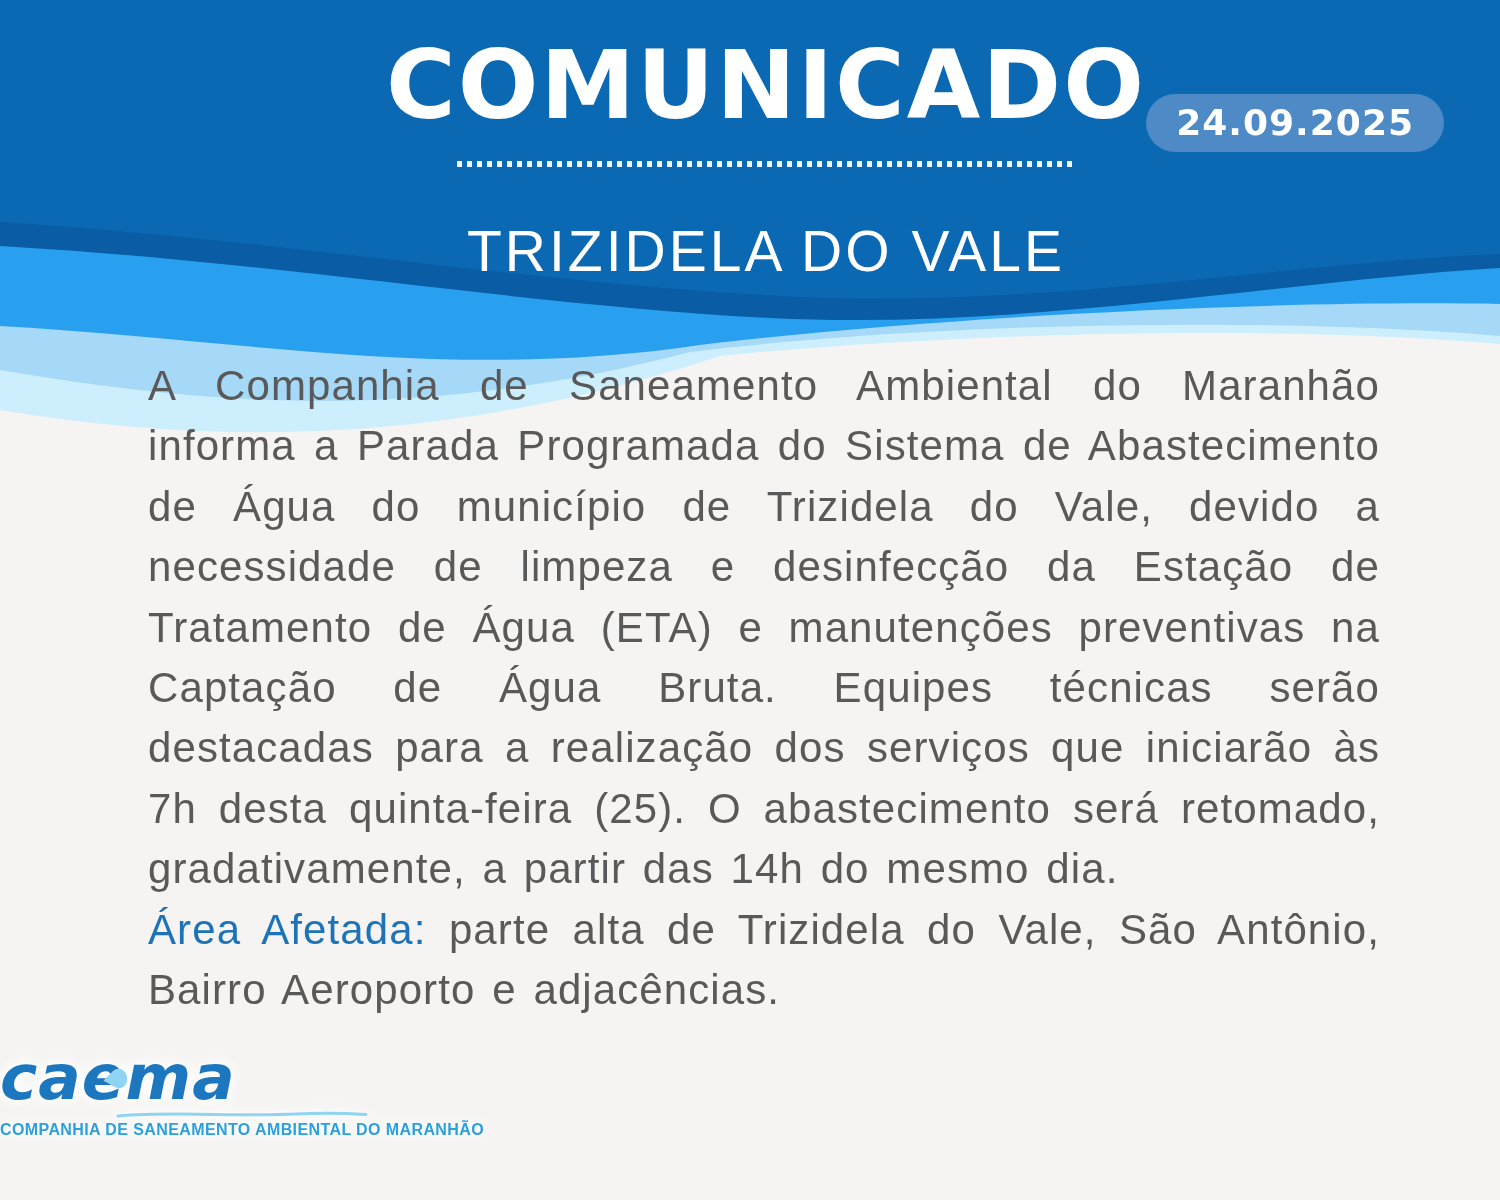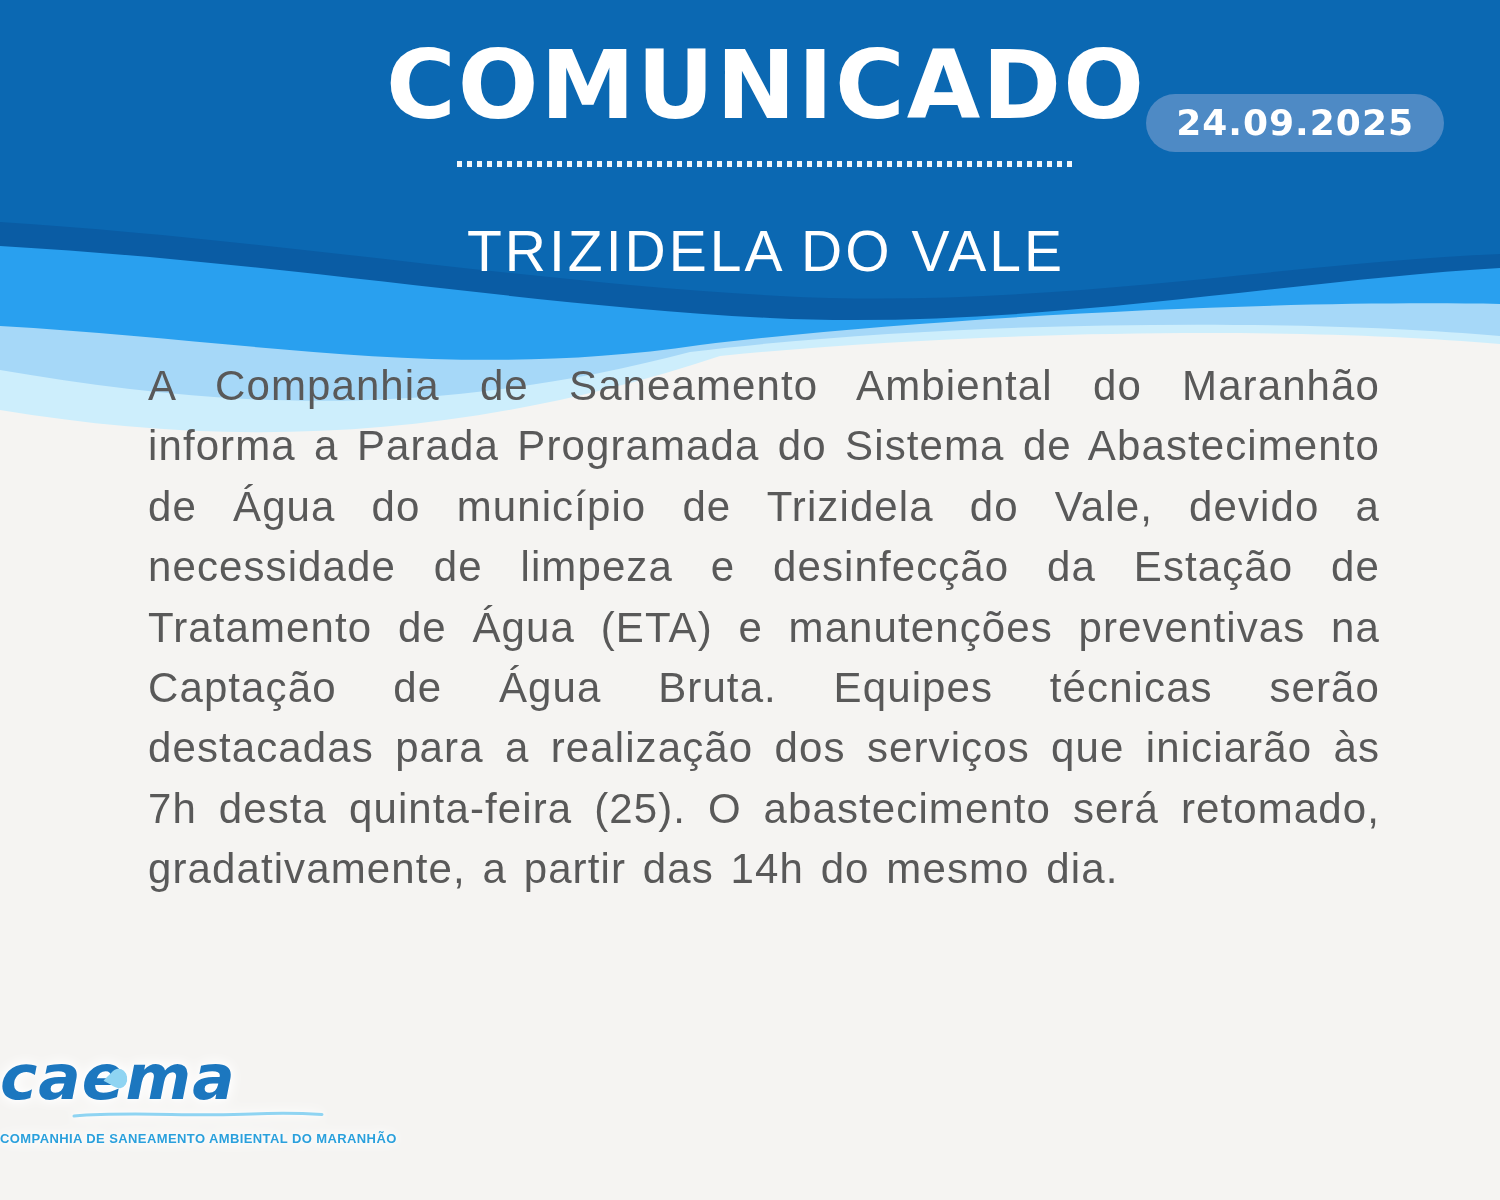--- a/index.html
+++ b/index.html
@@ -132,22 +132,22 @@
     transform: translate(-58%, -50%) rotate(-98deg);
     pointer-events: none;
   }
   .logo-underline {
     display: block;
     margin: 1px auto 0;
     width: 252px;
     height: 9px;
   }
   .logo-caption {
-    margin-top: 12px;
-    font-size: 13px;
+    margin-top: 2px;
+    font-size: 16px;
     font-weight: 700;
     letter-spacing: 0.4px;
     color: var(--caption-blue, #2aa0dc);
     white-space: nowrap;
   }
 </style>
 </head>
 <body>
 
 <div class="poster">
@@ -163,20 +163,21 @@
 
   <div class="hero-content">
     <div class="title">COMUNICADO</div>
     <div class="dotted-divider"></div>
     <div class="subtitle">TRIZIDELA DO VALE</div>
     <div class="date-badge">24.09.2025</div>
   </div>
 
   <div class="content">
     <p>A Companhia de Saneamento Ambiental do Maranhão informa a Parada Programada do Sistema de Abastecimento de Água do município de Trizidela do Vale, devido a necessidade de limpeza e desinfecção da Estação de Tratamento de Água (ETA) e manutenções preventivas na Captação de Água Bruta. Equipes técnicas serão destacadas para a realização dos serviços que iniciarão às 7h desta quinta-feira (25). O abastecimento será retomado, gradativamente, a partir das 14h do mesmo dia.</p>
+    <p><span class="area-label">Área Afetada:</span> <span>parte alta de Trizidela do Vale, São Antônio, Bairro Aeroporto e adjacências.</span></p>
   </div>
 
   <div class="footer">
     <div class="logo-block">
       <span class="logo-word"><span>caema</span>
         <svg class="logo-drop" viewBox="0 0 26 32" aria-hidden="true">
           <path d="M13,0 C19,9 26,15 26,21 A13,11 0 1 1 0,21 C0,15 7,9 13,0 Z" fill="#8fd4f2"></path>
         </svg>
       </span>
       <svg class="logo-underline" viewBox="0 0 252 9" aria-hidden="true">

